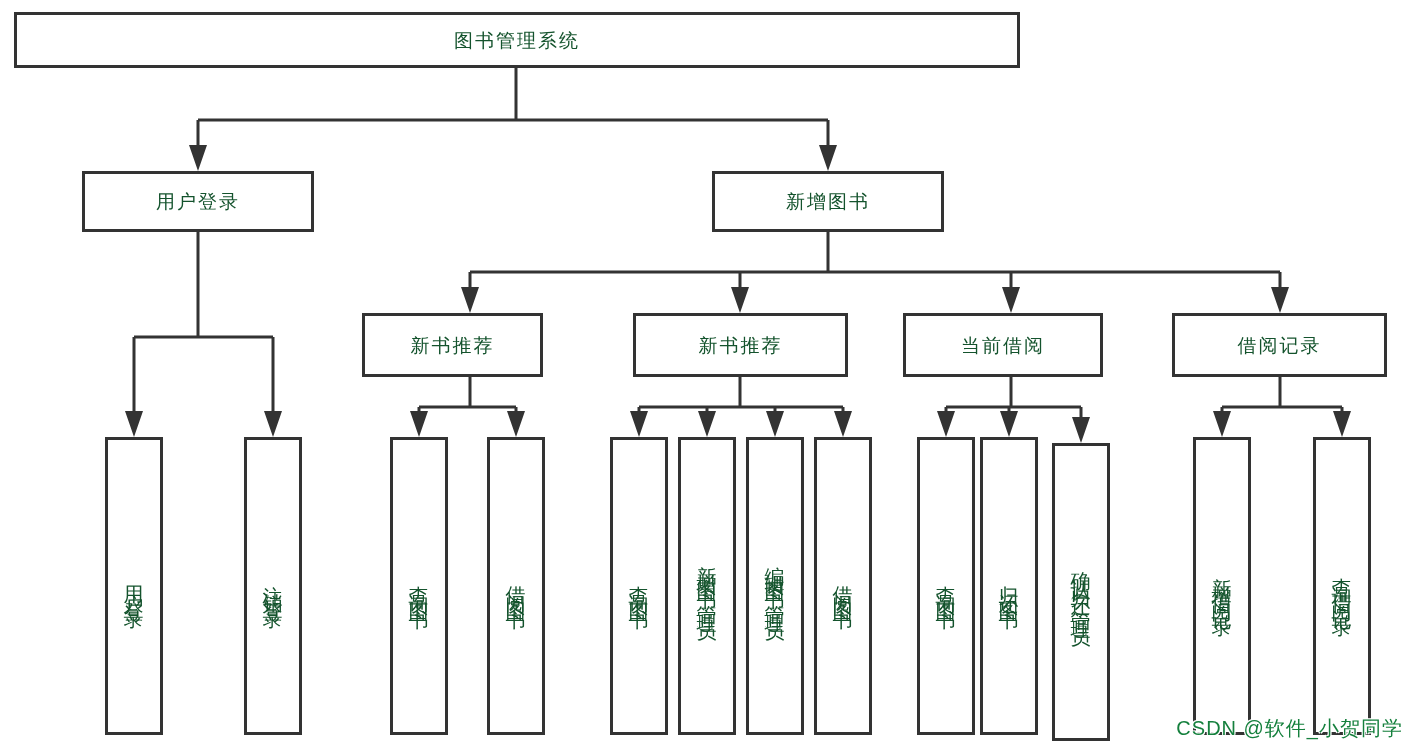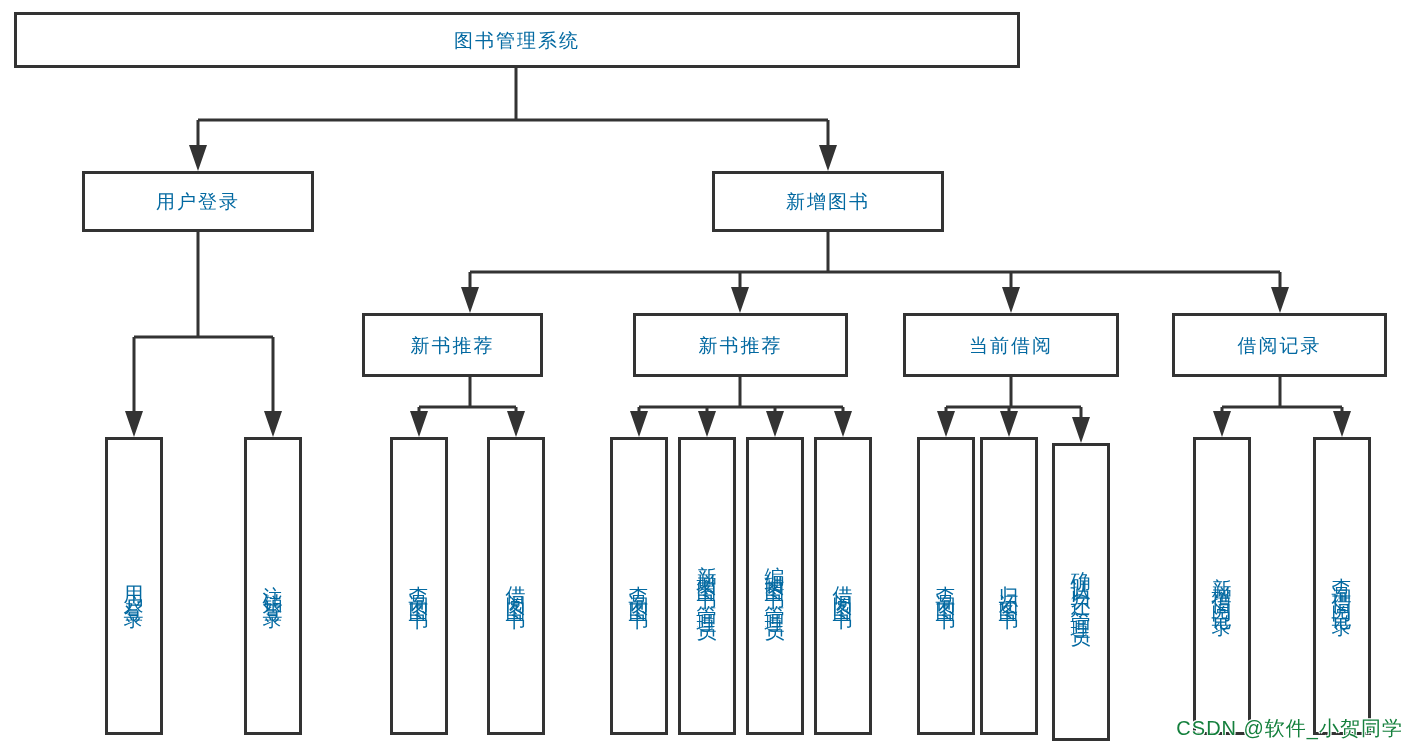--- a/index.html
+++ b/index.html
@@ -5,21 +5,21 @@
   html,body{margin:0;padding:0;background:#fff;}
   .canvas{
     position:relative;width:1405px;height:747px;background:#ffffff;
     font-family:"Liberation Sans",sans-serif;overflow:hidden;
   }
   .wires{position:absolute;left:0;top:0;width:1405px;height:747px;}
   .wires .shaft{stroke:#333333;stroke-width:3;fill:none;}
   .wires .head{fill:#333333;stroke:none;}
   .node{
     position:absolute;box-sizing:border-box;background:#ffffff;
-    border:3px solid #333333;color:#0369a1;
+    border:3px solid #333333;color:#14532d;
     display:flex;align-items:center;justify-content:center;
     text-align:center;line-height:1;
   }
   .node.h{font-size:19px;letter-spacing:2px;}
   .node.v{
     writing-mode:vertical-rl;text-orientation:mixed;
     font-size:20px;letter-spacing:8px;
   }
   .watermark{
     position:absolute;right:2px;bottom:5px;z-index:5;
@@ -51,21 +51,21 @@
       M1213 411L1231 411L1222 437Z M1333 411L1351 411L1342 437Z"></path>
   </svg>
 
   <div class="node h" style="left:14px;top:12px;width:1006px;height:56px">图书管理系统</div>
 
   <div class="node h" style="left:82px;top:171px;width:232px;height:61px">用户登录</div>
   <div class="node h" style="left:712px;top:171px;width:232px;height:61px">新增图书</div>
 
   <div class="node h" style="left:362px;top:313px;width:181px;height:64px">新书推荐</div>
   <div class="node h" style="left:633px;top:313px;width:215px;height:64px">新书推荐</div>
-  <div class="node h" style="left:903px;top:313px;width:216px;height:64px">当前借阅</div>
+  <div class="node h" style="left:903px;top:313px;width:200px;height:64px">当前借阅</div>
   <div class="node h" style="left:1172px;top:313px;width:215px;height:64px">借阅记录</div>
 
   <div class="node v" style="left:105px;top:437px;width:58px;height:298px">用户登录</div>
   <div class="node v" style="left:244px;top:437px;width:58px;height:298px">注销登录</div>
 
   <div class="node v" style="left:390px;top:437px;width:58px;height:298px">查询图书</div>
   <div class="node v" style="left:487px;top:437px;width:58px;height:298px">借阅图书</div>
 
   <div class="node v" style="left:610px;top:437px;width:58px;height:298px">查询图书</div>
   <div class="node v" style="left:678px;top:437px;width:58px;height:298px">新增图书（管理员）</div>

